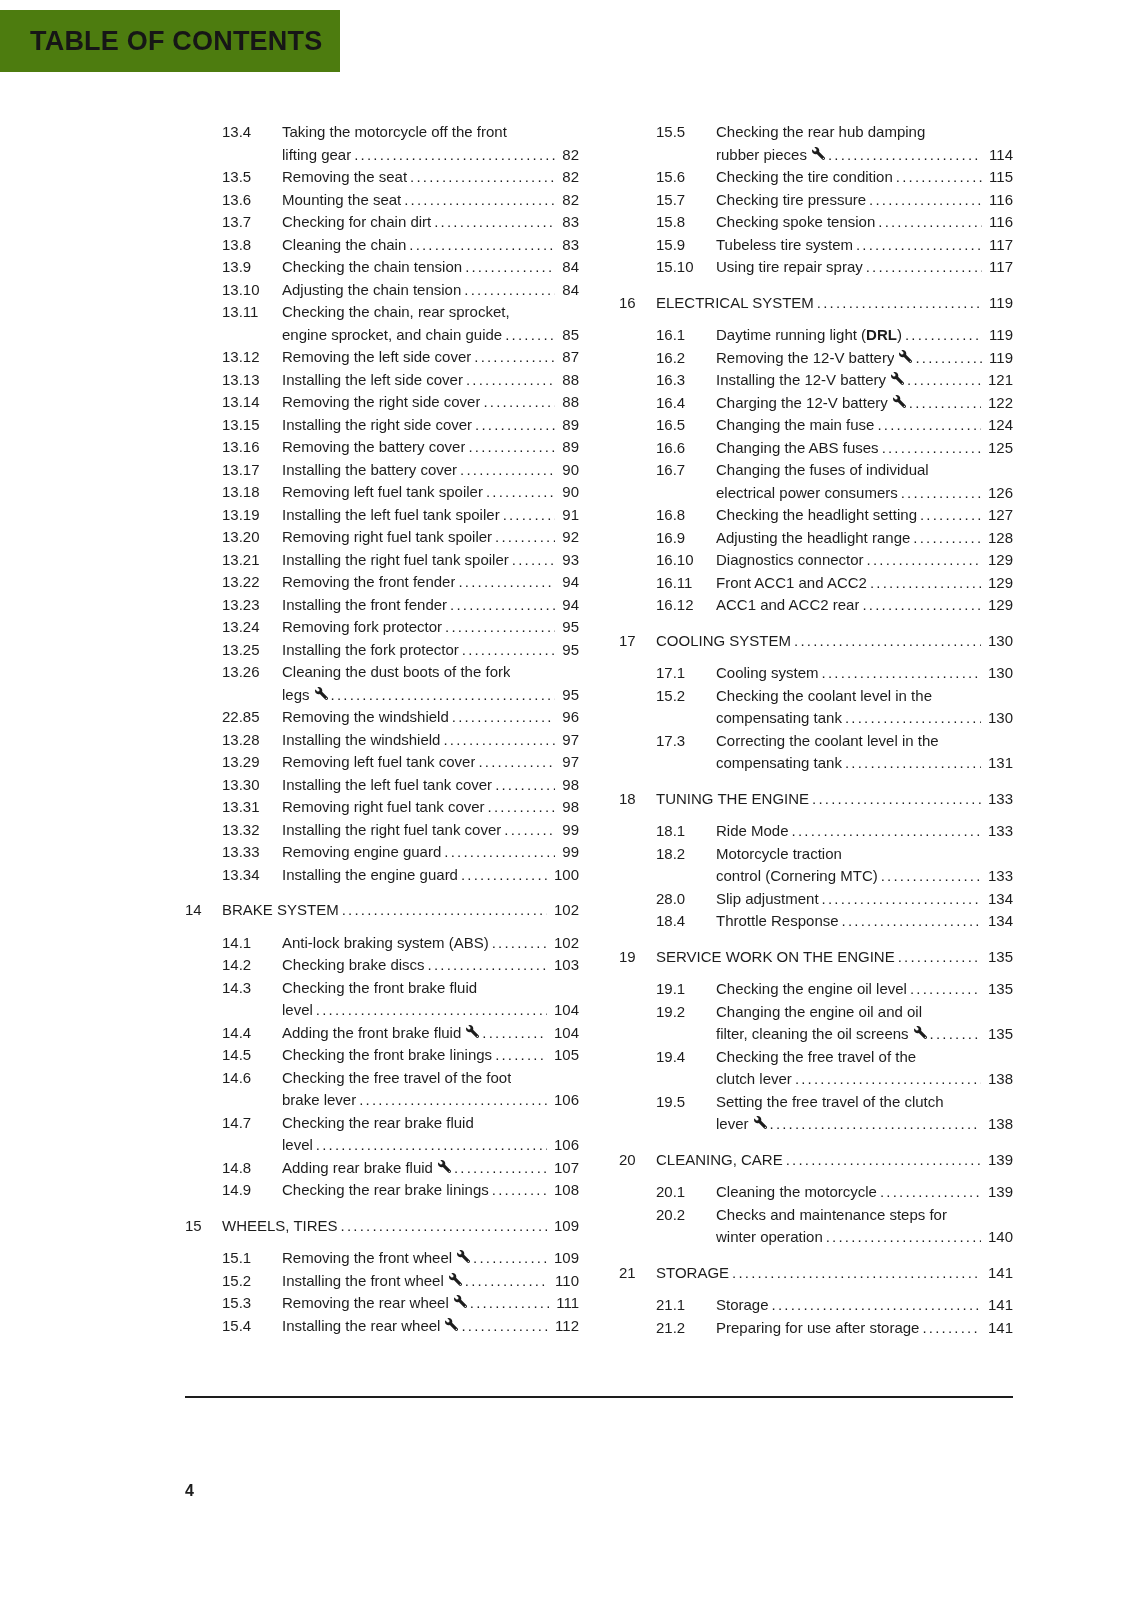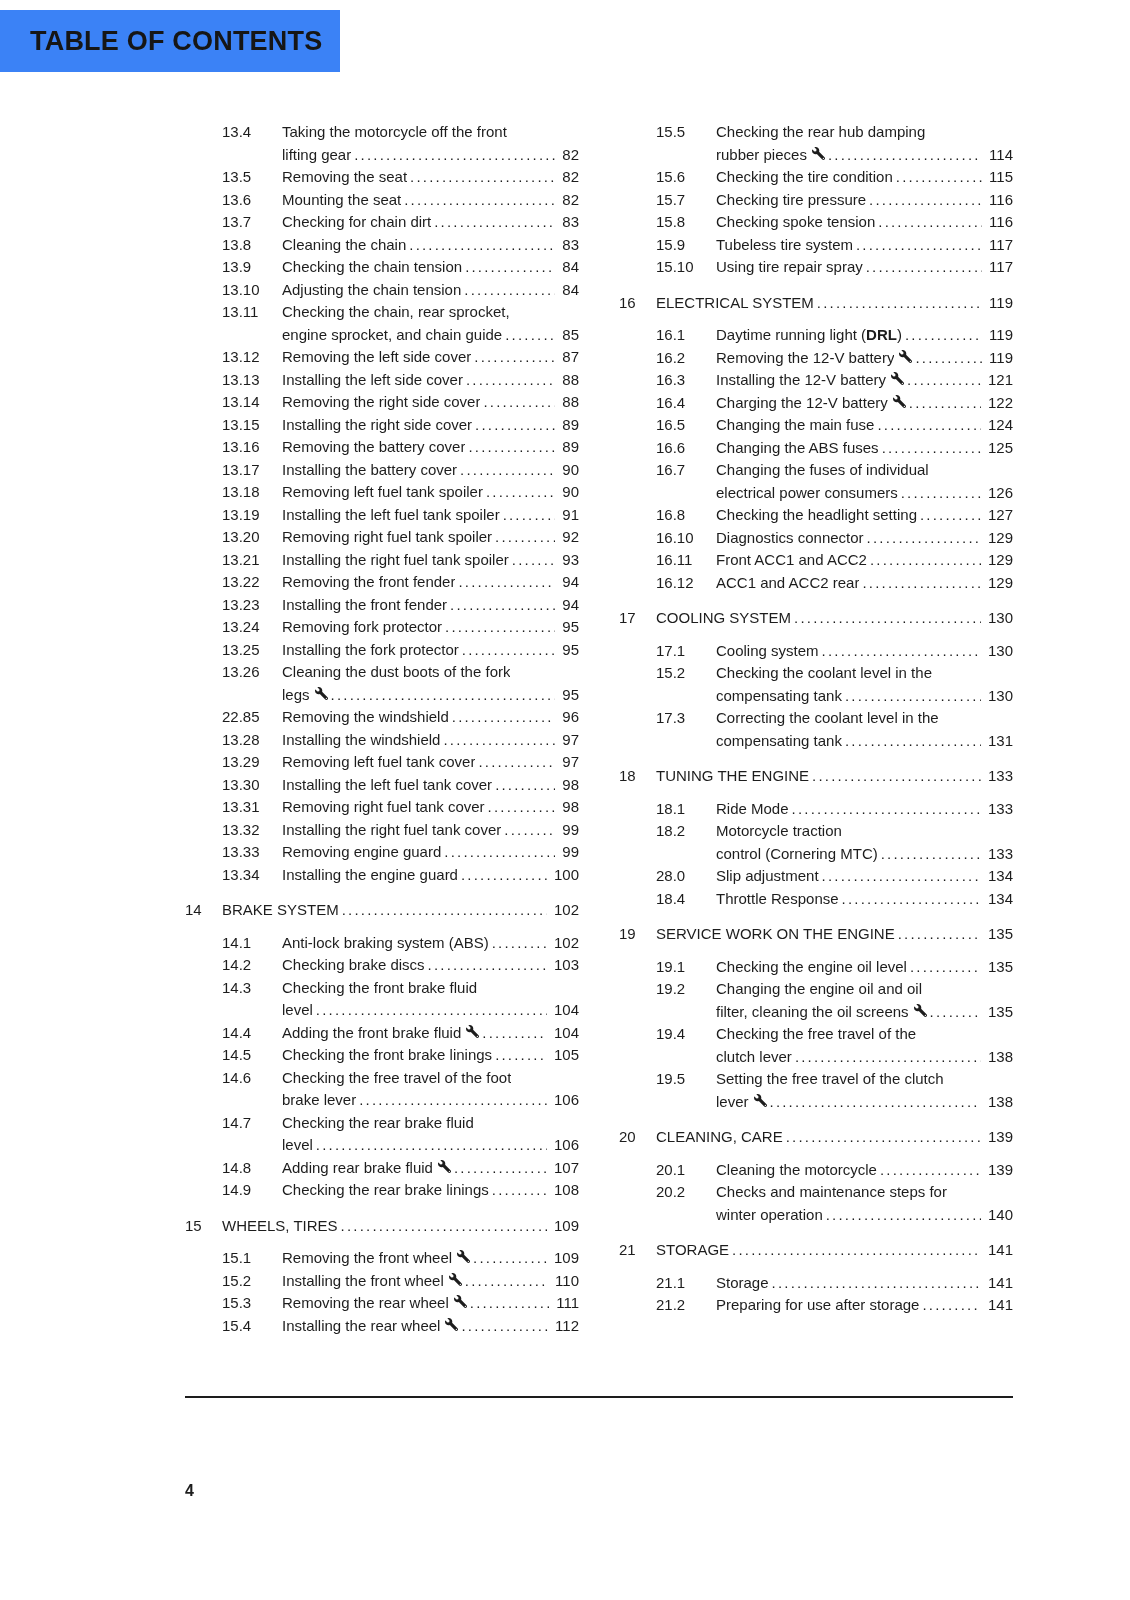--- a/index.html
+++ b/index.html
@@ -16,21 +16,21 @@
     overflow: hidden;
     margin: 0 auto;
     color: #1d1d1d;
   }
   .header-box {
     position: absolute;
     left: 0;
     top: 10px;
     width: 340px;
     height: 62px;
-    background: #3b82f6;
+    background: #4d7c0f;
     display: flex;
     align-items: center;
   }
   .header-box h1 {
     margin: 0;
     padding-left: 30px;
     font-size: 27px;
     font-weight: bold;
     color: #161616;
     letter-spacing: 0.2px;
@@ -808,20 +808,30 @@
           <span class="num">16.8</span>
           <div class="body">
             <div class="line">
               <span class="t">Checking the headlight setting</span>
               <span class="fill"></span>
               <span class="pg">127</span>
             </div>
           </div>
         </div>
         <div class="row sub">
+          <span class="num">16.9</span>
+          <div class="body">
+            <div class="line">
+              <span class="t">Adjusting the headlight range</span>
+              <span class="fill"></span>
+              <span class="pg">128</span>
+            </div>
+          </div>
+        </div>
+        <div class="row sub">
           <span class="num">16.10</span>
           <div class="body">
             <div class="line">
               <span class="t">Diagnostics connector</span>
               <span class="fill"></span>
               <span class="pg">129</span>
             </div>
           </div>
         </div>
         <div class="row sub">

